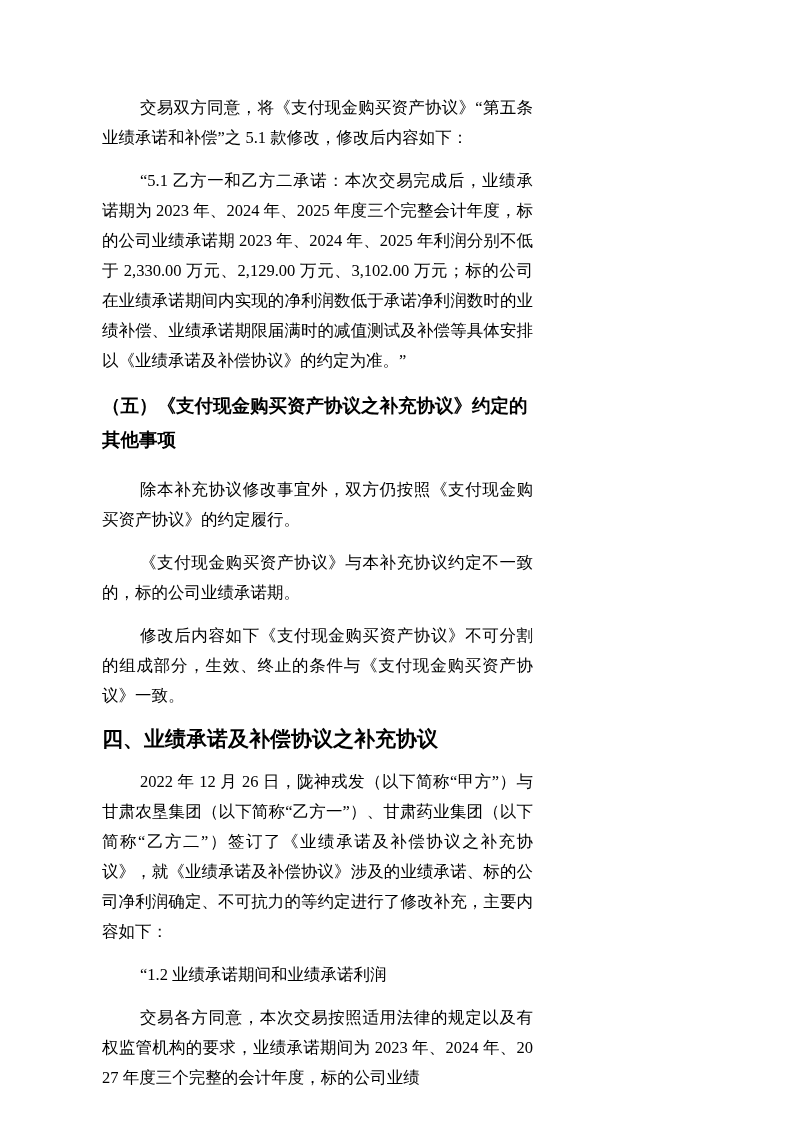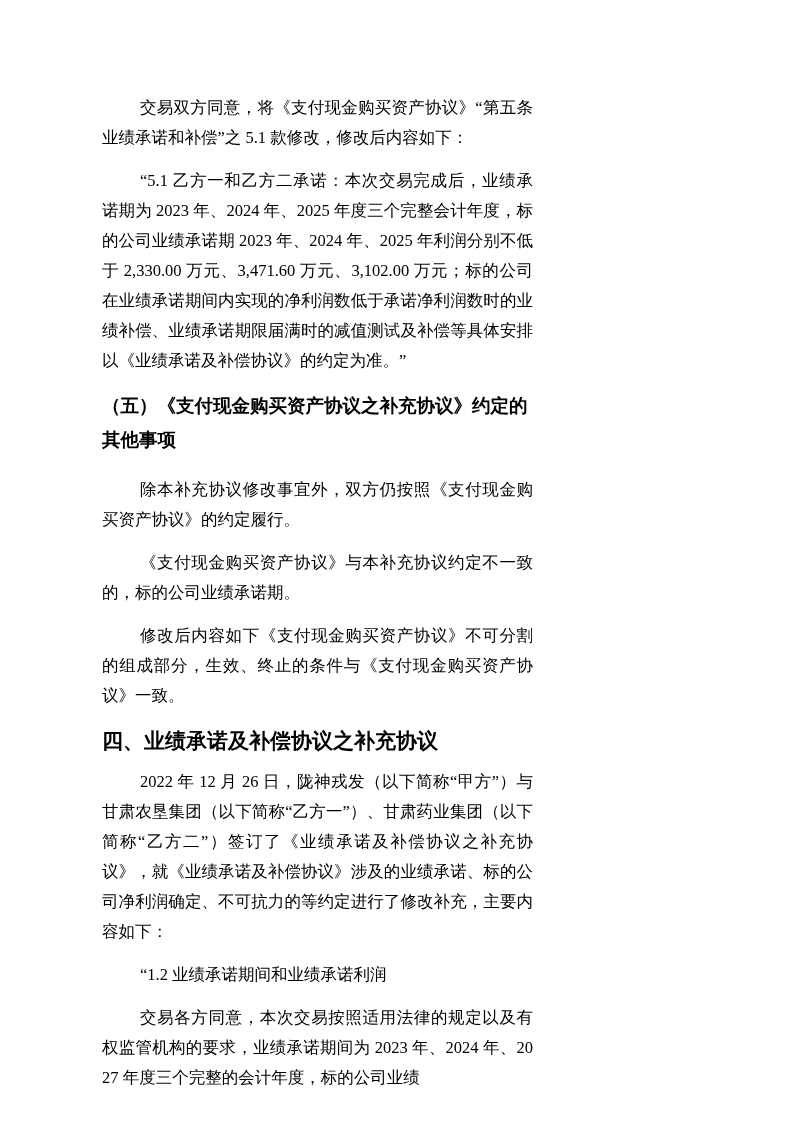--- a/index.html
+++ b/index.html
@@ -29,21 +29,21 @@
   h3.heading-sub {
     margin: 6px 0 18px 0;
     font-family: "Liberation Sans", "DejaVu Sans", sans-serif;
     font-size: 18.5px;
     line-height: 34px;
     font-weight: bold;
     color: #000000;
   }
   h2.heading-main {
     margin: 6px 0 9px 0;
-    font-family: Liberation Serif, serif;
+    font-family: Liberation Mono, monospace;
     font-size: 21px;
     line-height: 34px;
     font-weight: bold;
     color: #000000;
   }
   .page-number {
     position: absolute;
     top: 1087px;
     left: 656px;
     font-size: 12px;
@@ -52,21 +52,21 @@
     color: #15803d;
   }
 </style>
 </head>
 <body>
 
 <div class="page">
 
   <p class="body">交易双方同意，将《支付现金购买资产协议》“第五条 业绩承诺和补偿”之 5.1 款修改，修改后内容如下：</p>
 
-  <p class="body">“5.1 乙方一和乙方二承诺：本次交易完成后，业绩承诺期为 2023 年、2024 年、2025 年度三个完整会计年度，标的公司业绩承诺期 2023 年、2024 年、2025 年利润分别不低于 2,330.00 万元、3,471.60 万元、3,102.00 万元；标的公司在业绩承诺期间内实现的净利润数低于承诺净利润数时的业绩补偿、业绩承诺期限届满时的减值测试及补偿等具体安排以《业绩承诺及补偿协议》的约定为准。”</p>
+  <p class="body">“5.1 乙方一和乙方二承诺：本次交易完成后，业绩承诺期为 2023 年、2024 年、2025 年度三个完整会计年度，标的公司业绩承诺期 2023 年、2024 年、2025 年利润分别不低于 2,330.00 万元、2,129.00 万元、3,102.00 万元；标的公司在业绩承诺期间内实现的净利润数低于承诺净利润数时的业绩补偿、业绩承诺期限届满时的减值测试及补偿等具体安排以《业绩承诺及补偿协议》的约定为准。”</p>
 
   <h3 class="heading-sub">（五）《支付现金购买资产协议之补充协议》约定的其他事项</h3>
 
   <p class="body">除本补充协议修改事宜外，双方仍按照《支付现金购买资产协议》的约定履行。</p>
 
   <p class="body">《支付现金购买资产协议》与本补充协议约定不一致的，标的公司业绩承诺期。</p>
 
   <p class="body">修改后内容如下《支付现金购买资产协议》不可分割的组成部分，生效、终止的条件与《支付现金购买资产协议》一致。</p>
 
   <h2 class="heading-main">四、业绩承诺及补偿协议之补充协议</h2>

